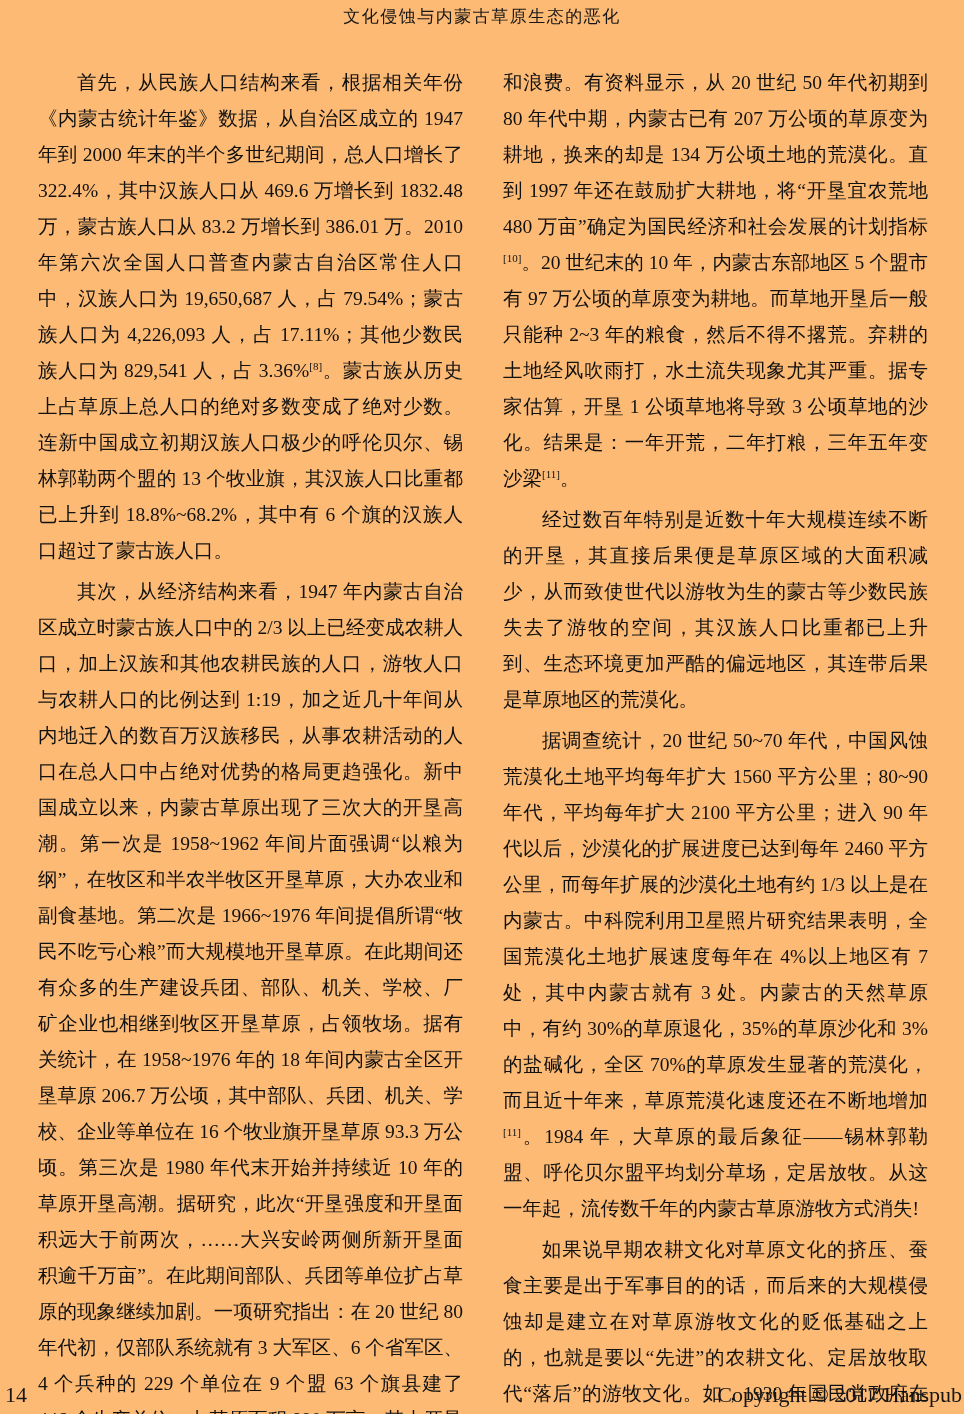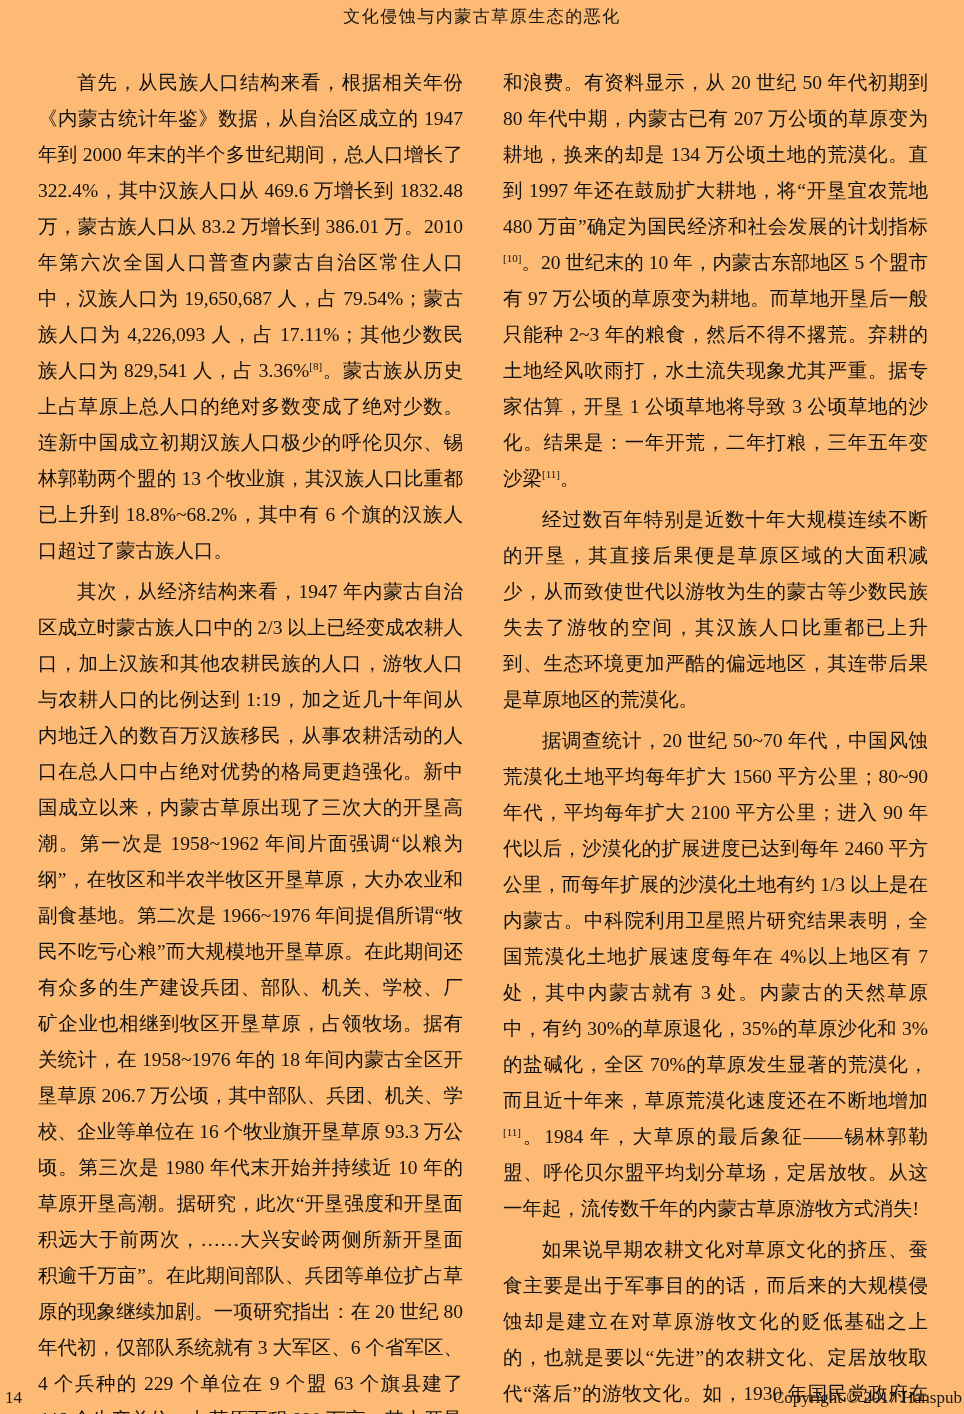--- a/index.html
+++ b/index.html
@@ -53,21 +53,21 @@
     font-size: 11px;
     line-height: 0;
     vertical-align: super;
   }
   .footer {
     position: absolute;
     left: 0;
     right: 0;
     bottom: 6px;
     height: 22px;
-    font-size: 17px;
+    font-size: 22px;
     color: #161616;
   }
   .page-number {
     position: absolute;
     left: 5px;
     bottom: 0;
   }
   .copyright {
     position: absolute;
     right: 2px;

